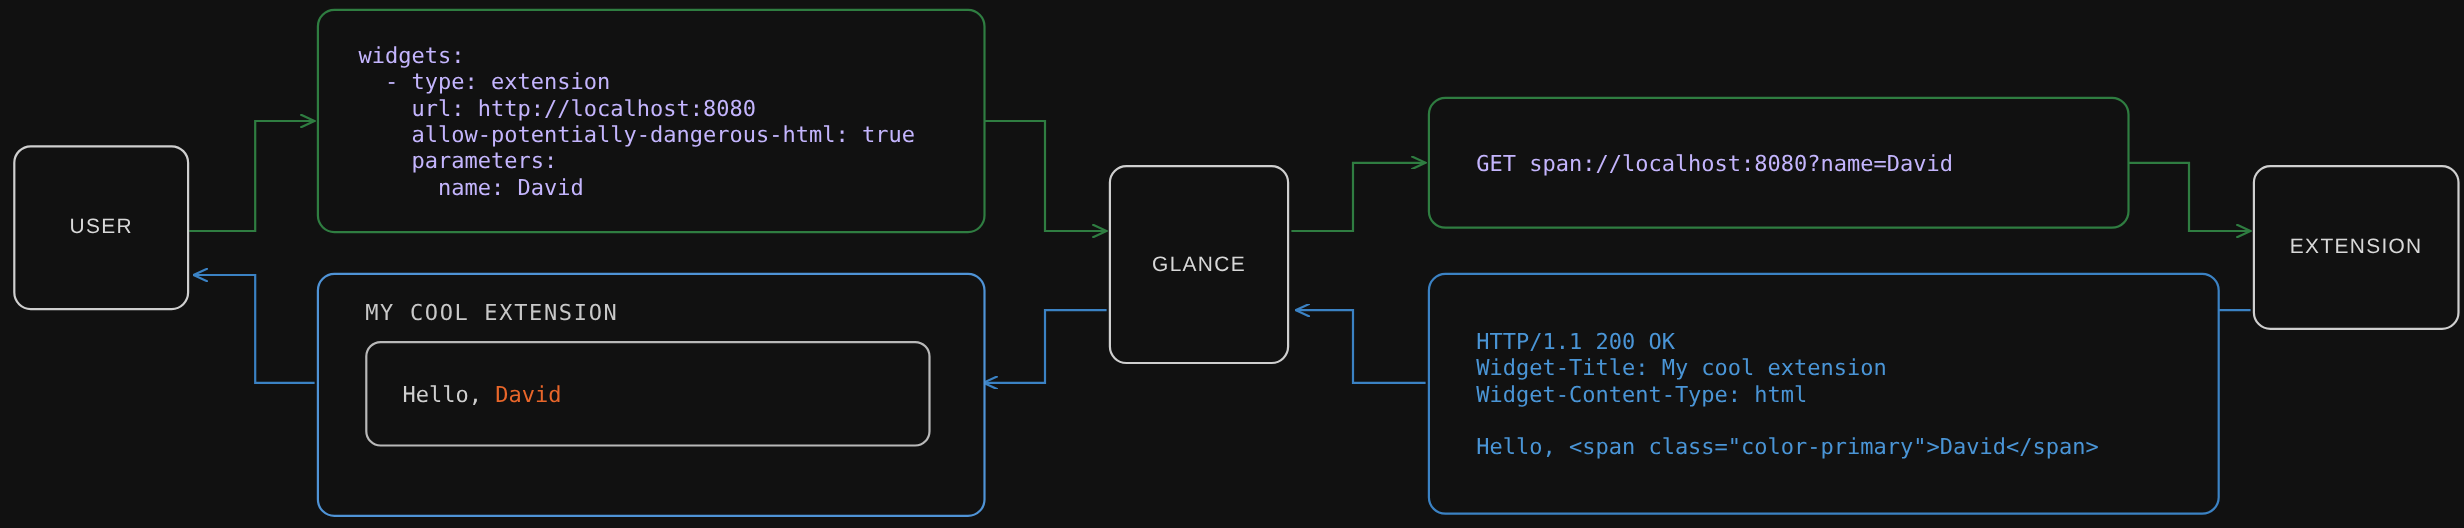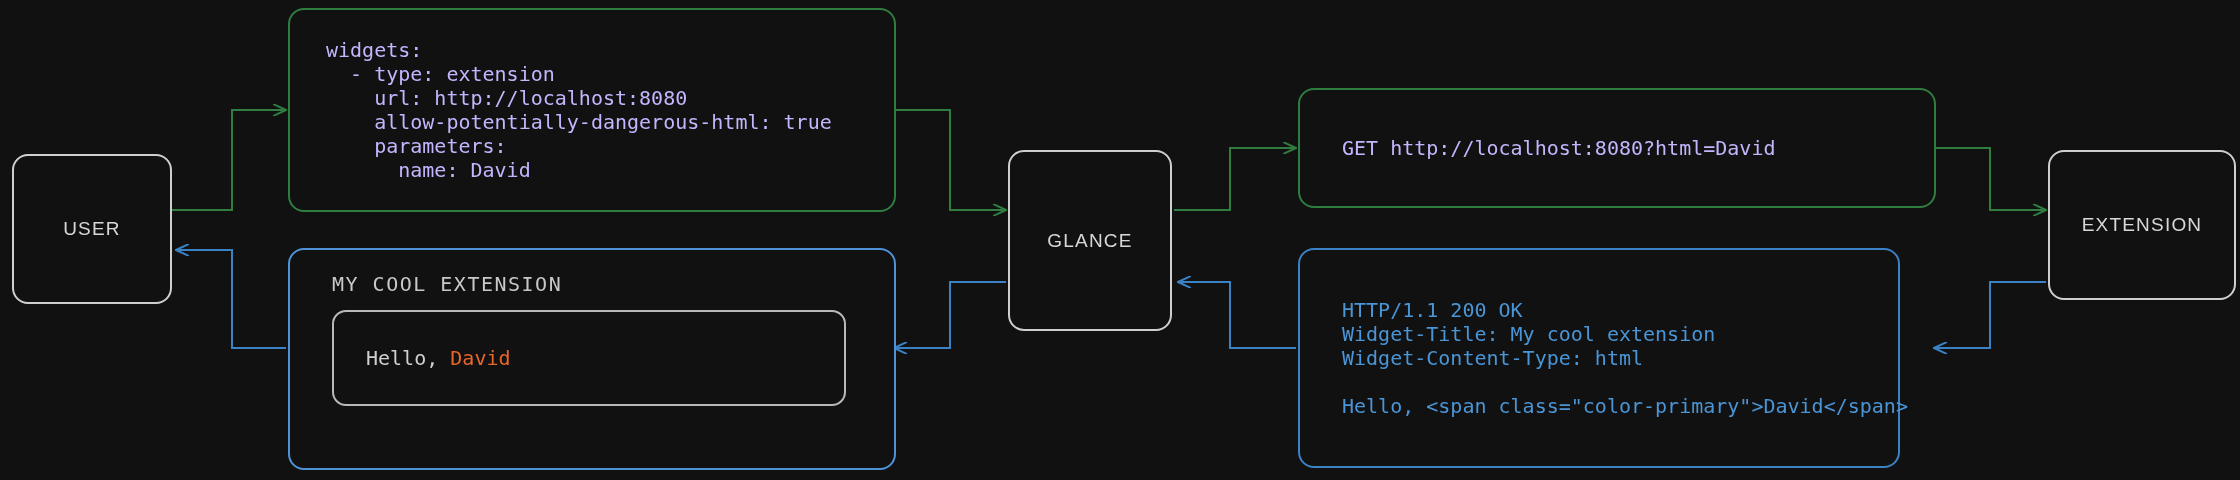--- a/index.html
+++ b/index.html
@@ -144,21 +144,21 @@
 
     <g>
       <path d="M1006,282 L950,282 L950,348 L894,348" fill="none" stroke="#3b82c4" stroke-width="2" marker-end="url(#arrow-blue)"></path>
     </g>
 
     <g>
       <path d="M286,348 L232,348 L232,250 L176,250" fill="none" stroke="#3b82c4" stroke-width="2" marker-end="url(#arrow-blue)"></path>
     </g>
   </svg>
 
-  <div class="node" style="left:12px; top:154px; width:160px; height:150px;">
+  <div class="node" style="left:12px; top:132px; width:160px; height:150px;">
     <span class="node-label">USER</span>
   </div>
 
   <div class="node" style="left:1008px; top:150px; width:164px; height:181px;">
     <span class="node-label">GLANCE</span>
   </div>
 
   <div class="node" style="left:2048px; top:150px; width:188px; height:150px;">
     <span class="node-label">EXTENSION</span>
   </div>
@@ -166,24 +166,24 @@
   <div class="bubble green" style="left:288px; top:8px; width:608px; height:204px; padding-left:36px;">
     <div class="code green">widgets:
   - type: extension
     url: http://localhost:8080
     allow-potentially-dangerous-html: true
     parameters:
       name: David</div>
   </div>
 
   <div class="bubble green" style="left:1298px; top:88px; width:638px; height:120px; padding-left:42px;">
-    <div class="code green">GET http://localhost:8080?html=David</div>
+    <div class="code green">GET span://localhost:8080?name=David</div>
   </div>
 
-  <div class="bubble blue" style="left:1298px; top:248px; width:602px; height:220px; padding-left:42px;">
+  <div class="bubble blue" style="left:1298px; top:248px; width:720px; height:220px; padding-left:42px;">
     <div class="code blue">HTTP/1.1 200 OK
 Widget-Title: My cool extension
 Widget-Content-Type: html</div>
     <span class="spacer-line"></span>
     <div class="code blue">Hello, &lt;span class="color-primary"&gt;David&lt;/span&gt;</div>
   </div>
 
   <div class="ext-card" style="left:288px; top:248px; width:608px; height:222px;">
     <div class="ext-title">MY COOL EXTENSION</div>
     <div class="ext-body">

